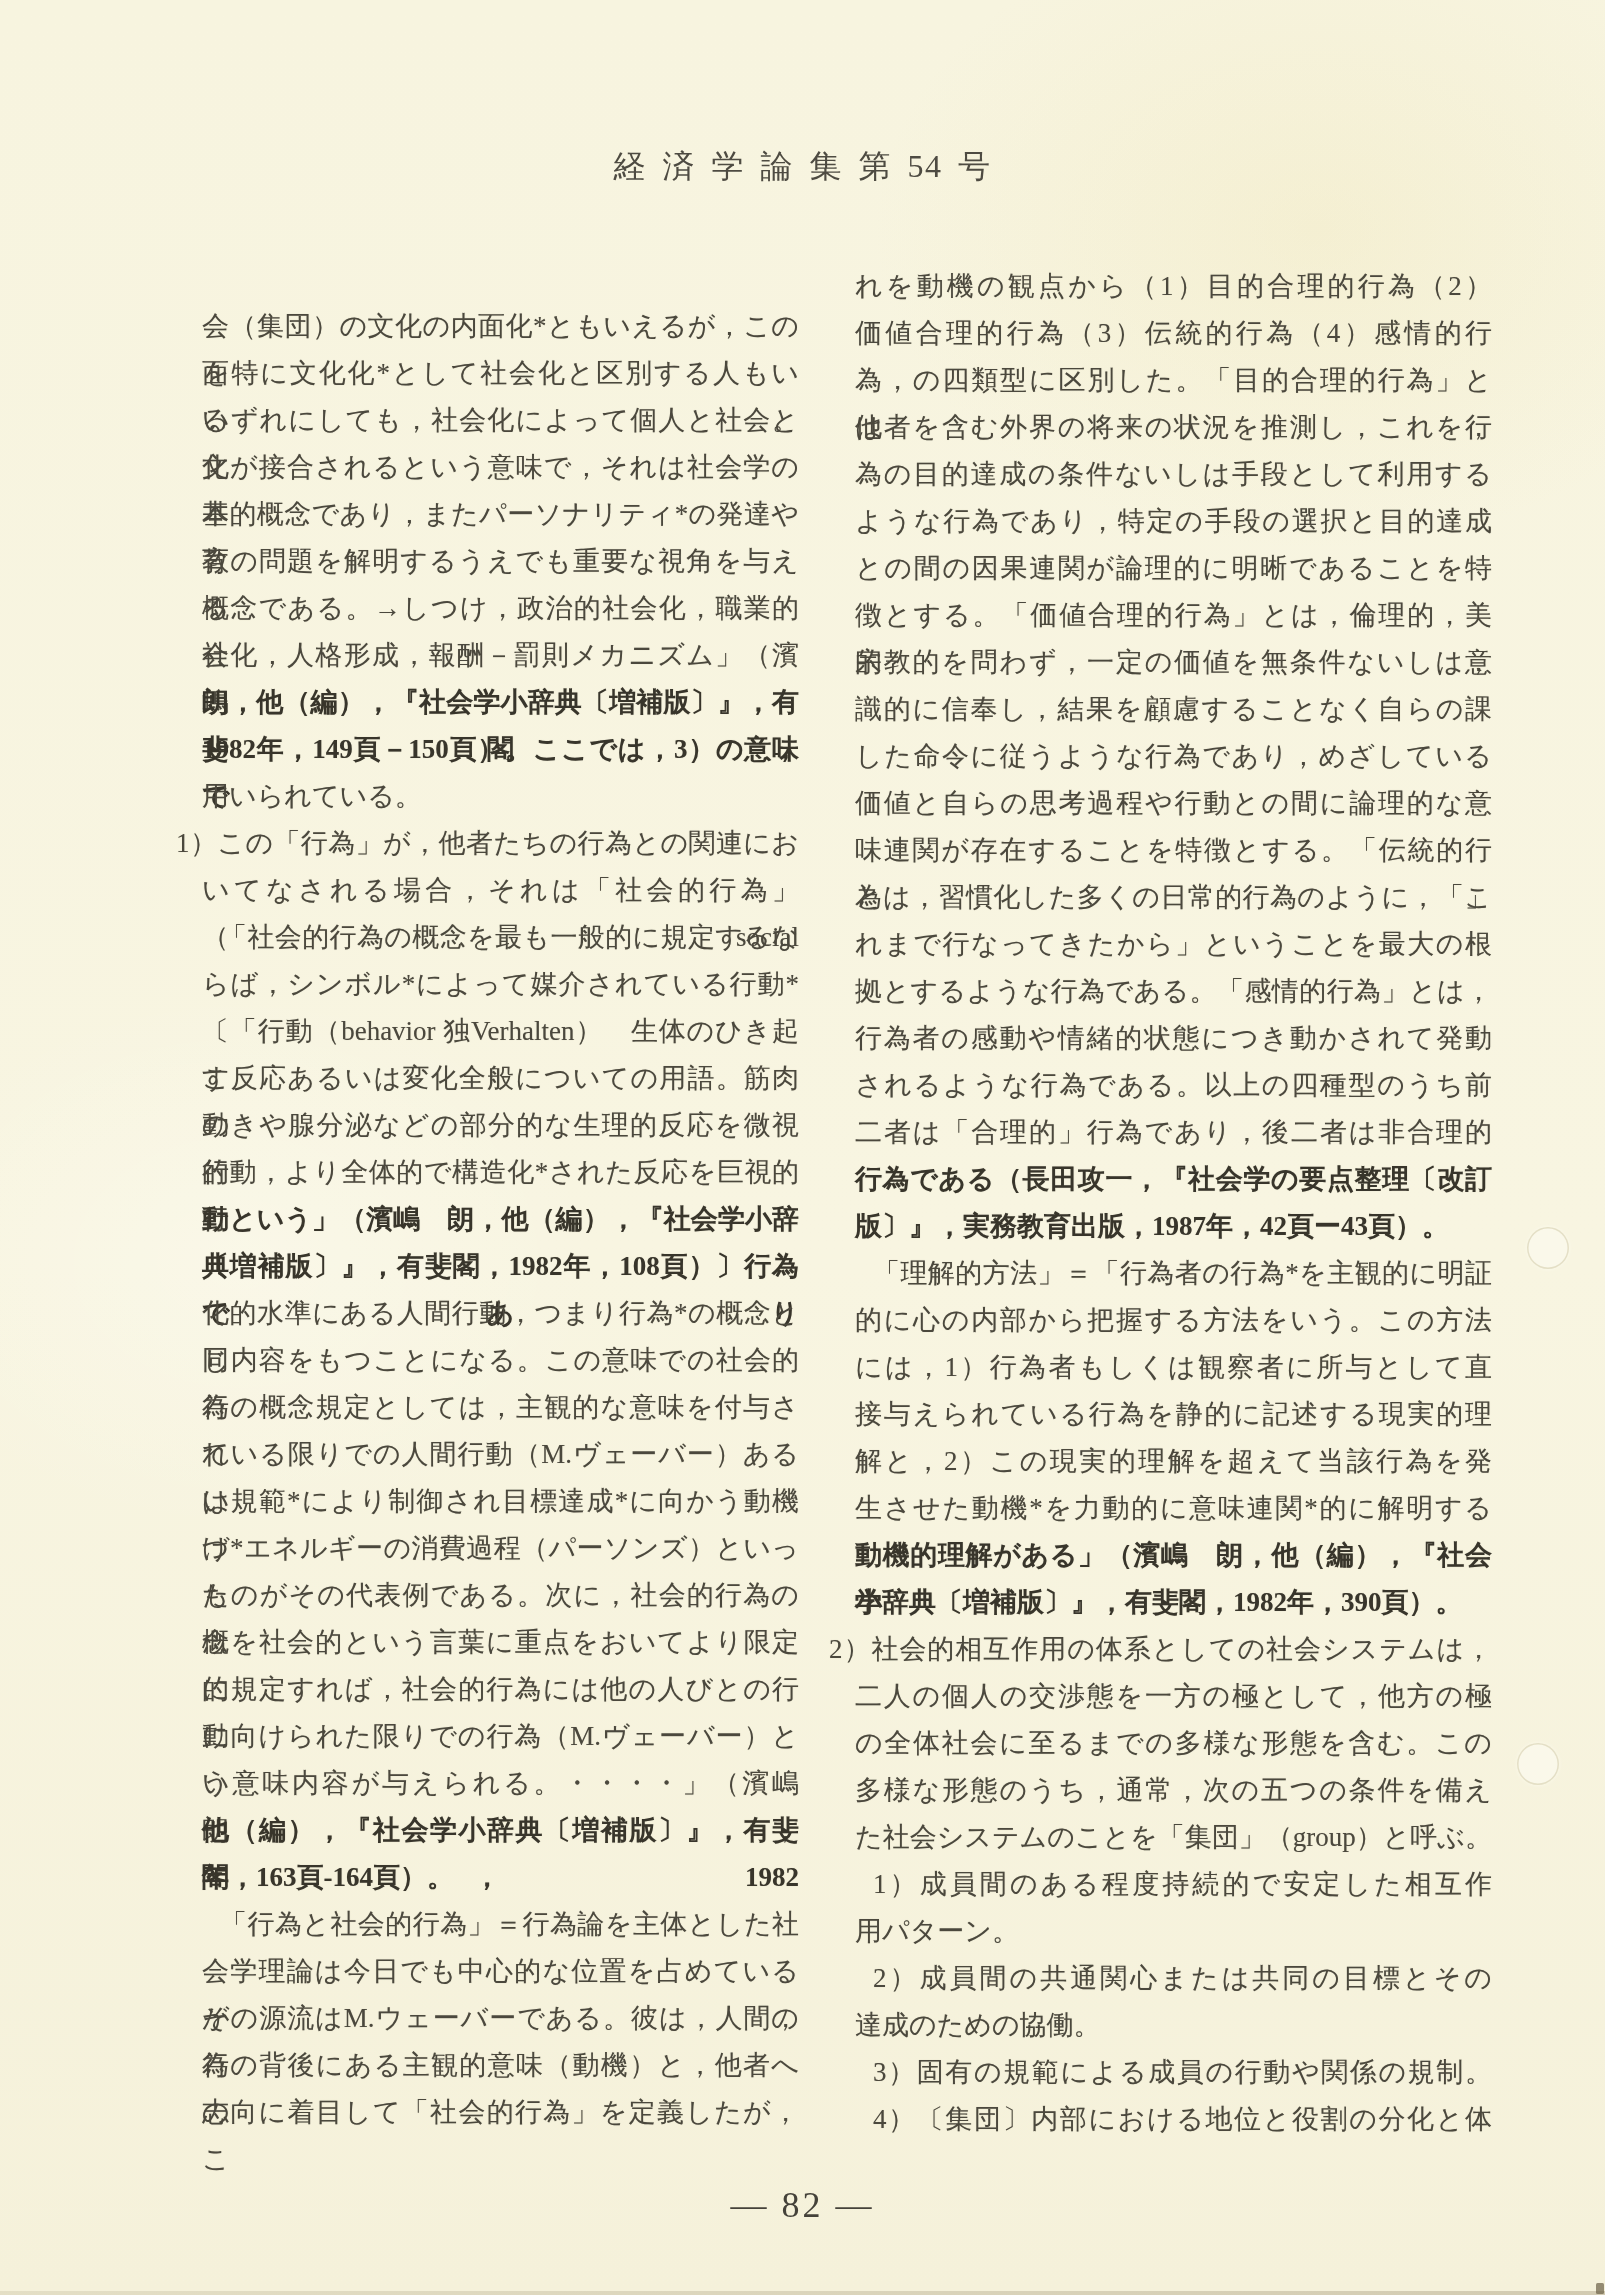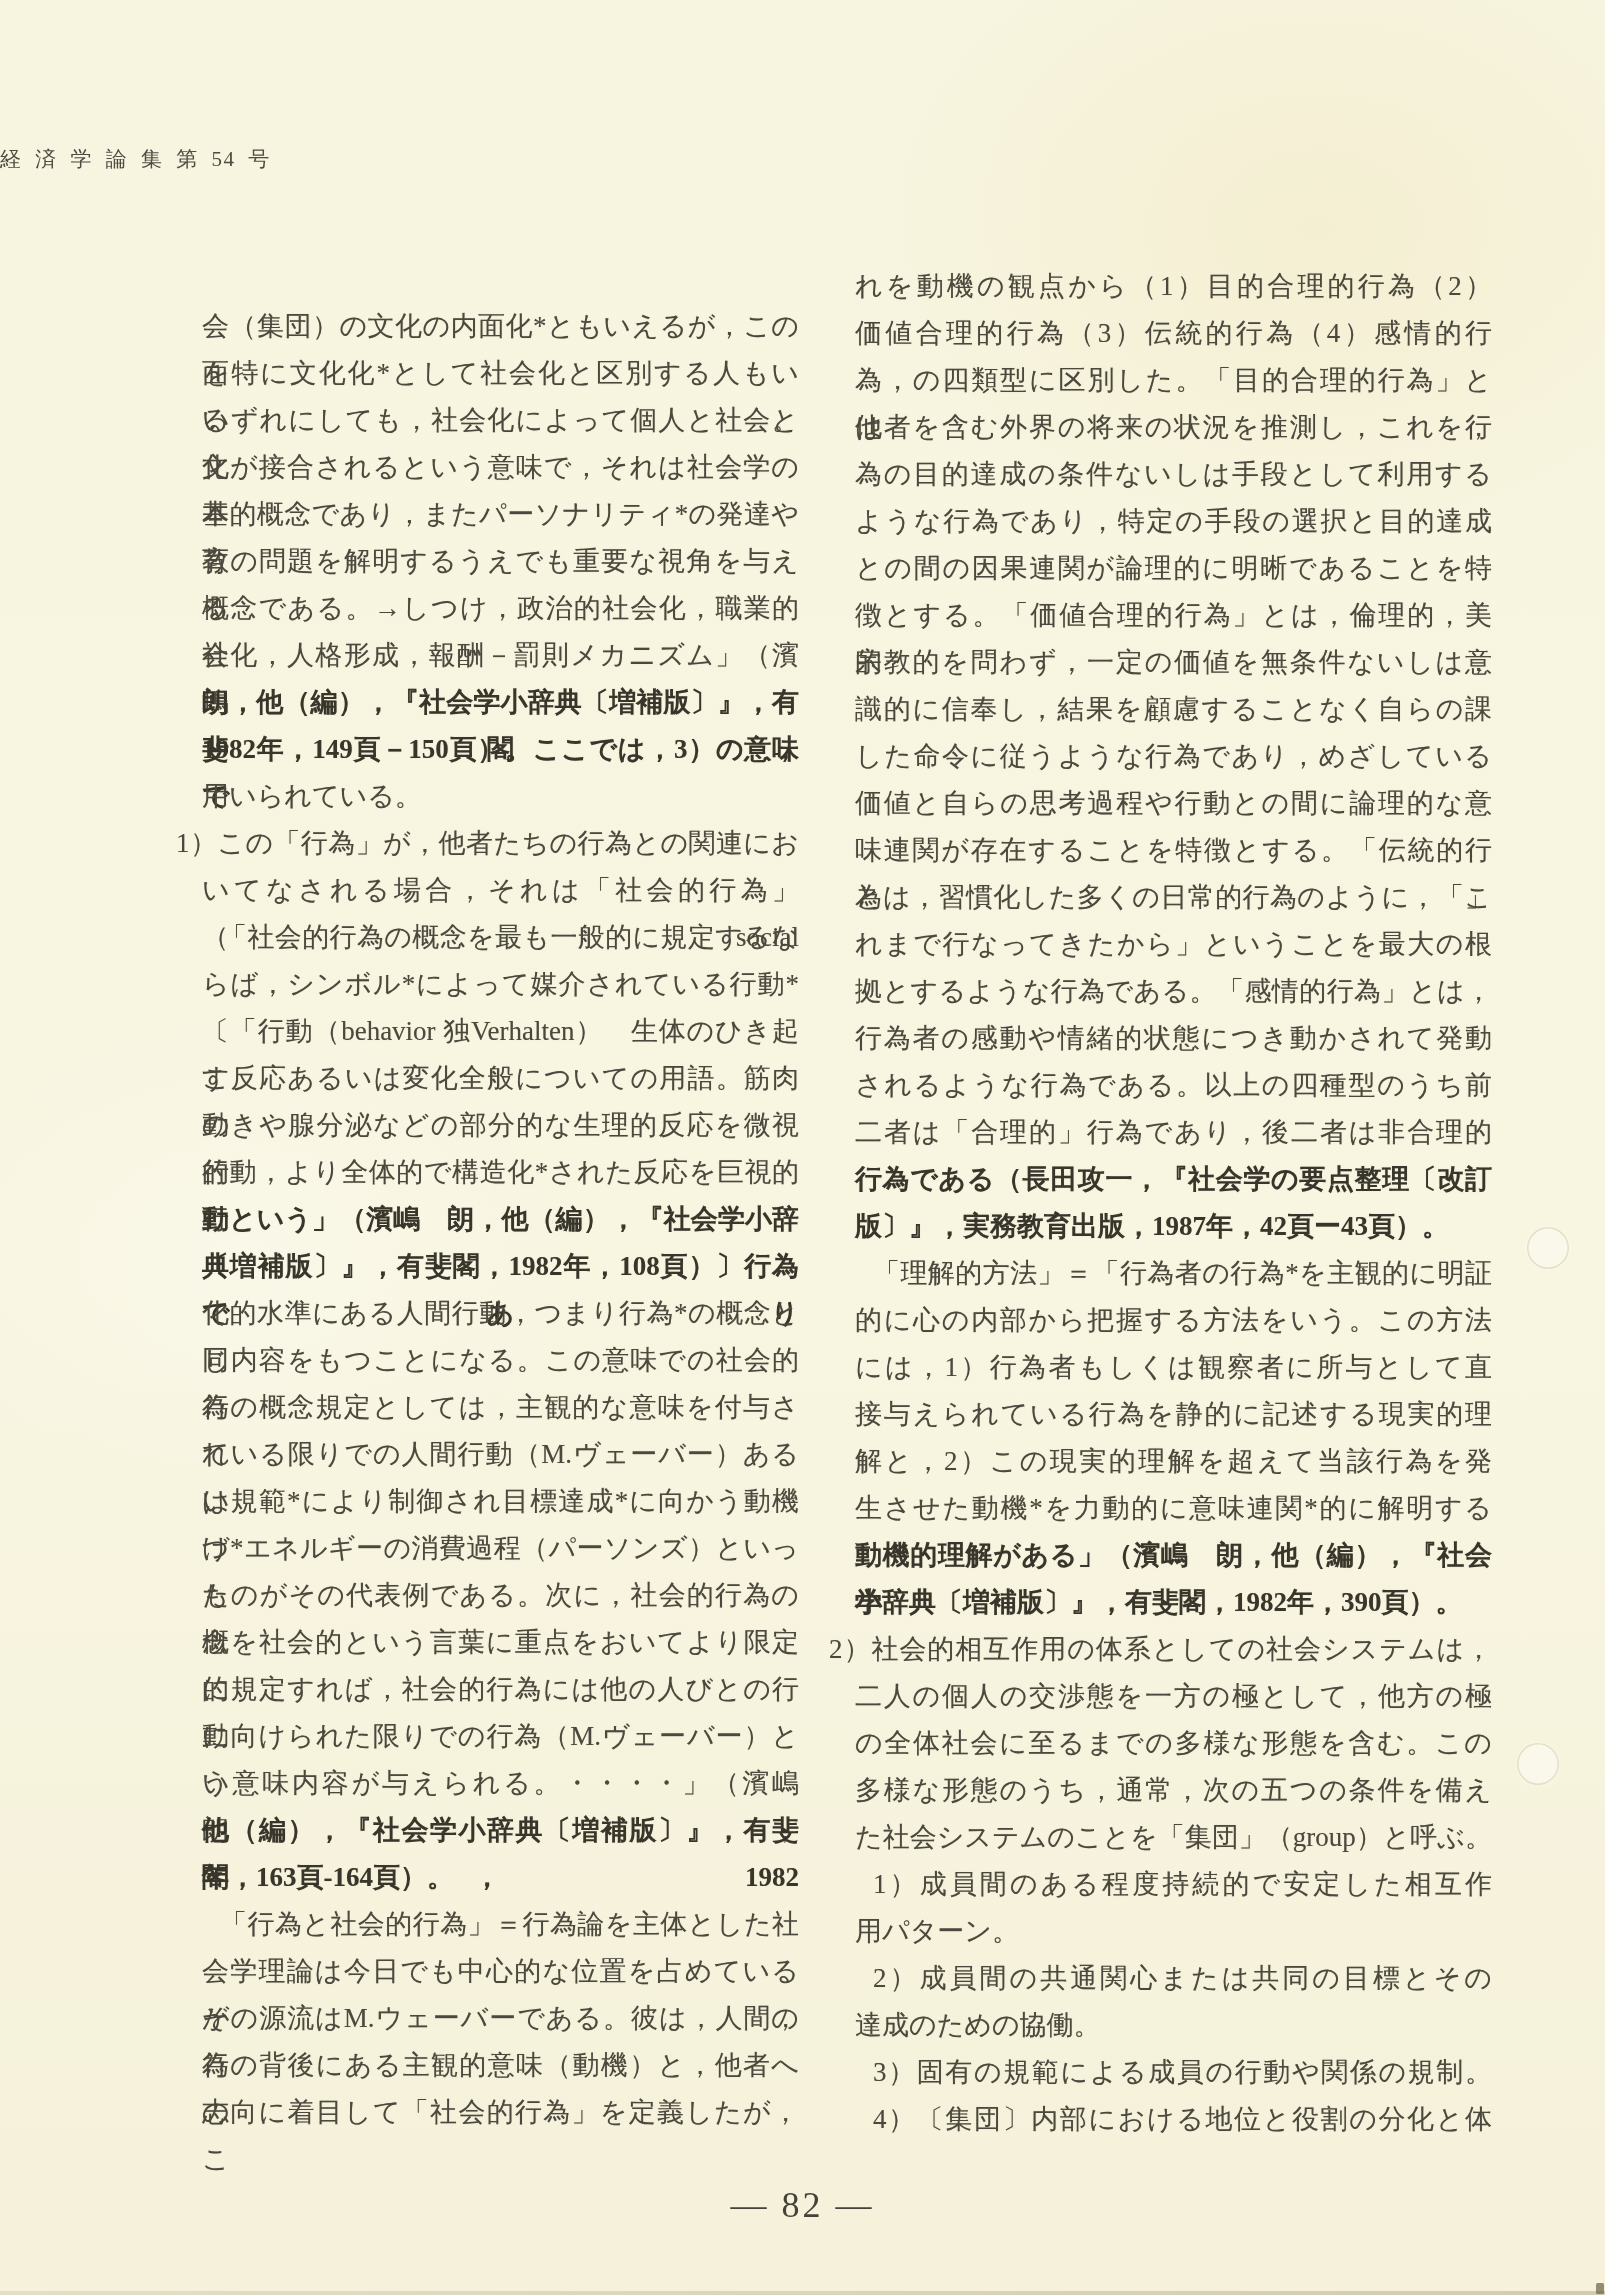--- a/index.html
+++ b/index.html
@@ -5,22 +5,22 @@
   html,body{margin:0;padding:0;}
   body{
     width:1605px;height:2295px;position:relative;overflow:hidden;
     background:
       radial-gradient(680px 491px at 82% 10%, rgba(238,228,180,.30), transparent 65%),
       radial-gradient(604px 453px at 15% 55%, rgba(255,255,250,.28), transparent 60%),
       linear-gradient(180deg,#f7f4df 0%,#f8f5e1 55%,#f5f1da 100%);
     font-family:"Liberation Serif","DejaVu Serif",serif;
   }
   .header{
-    position:absolute;top:145px;left:0;right:0;
-    font-size:21px;color:#4e4b42;letter-spacing:1.5px;word-spacing:6px;
+    position:absolute;top:145px;left:0;right:0;text-align:center;
+    font-size:32px;color:#4e4b42;letter-spacing:1.5px;word-spacing:6px;
   }
   .col{position:absolute;top:263px;}
   #colL{left:202px;width:597px;margin-top:40px;}
   #colR{left:855px;width:637px;}
   .ln{
     height:47px;line-height:47px;font-size:27px;color:#4b483d;
     text-align:justify;text-align-last:justify;overflow:visible;
     text-shadow:0 0 0.8px rgba(75,72,61,.30);
   }
   .ln.e{text-align-last:left;}

